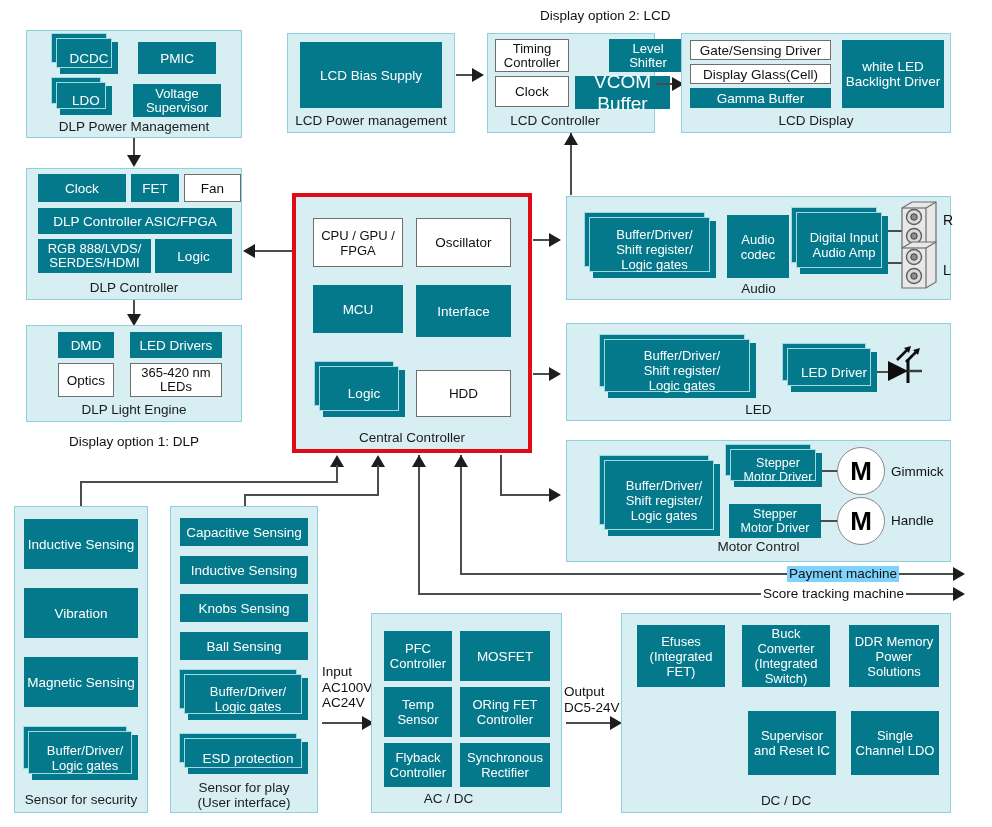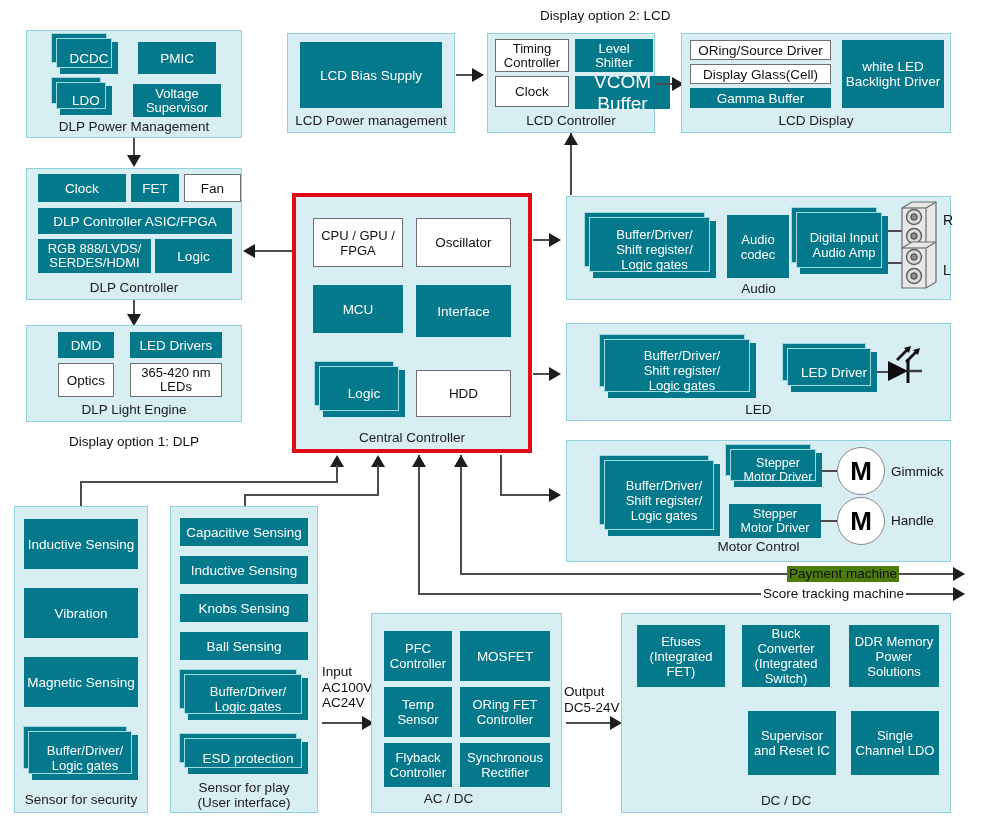--- a/index.html
+++ b/index.html
@@ -156,35 +156,35 @@
   <div class="grp" style="left:287px;top:33px;width:168px;height:100px;"></div>
   <div class="blk teal" style="left:300px;top:42px;width:142px;height:66px;">LCD Bias Supply</div>
   <div class="grp-label" style="left:287px;top:113px;width:168px;">LCD Power management</div>
 
   <div class="ln lnh" style="left:456px;top:74px;width:20px;"></div>
   <div class="arw arw-r" style="left:472px;top:68px;"></div>
 
   <div class="grp" style="left:487px;top:33px;width:168px;height:100px;"></div>
   <div class="blk white" style="left:495px;top:39px;width:74px;height:33px;font-size:13px;line-height:14px;">Timing
 Controller</div>
-  <div class="blk teal" style="left:575px;top:39px;width:78px;height:33px;font-size:13px;line-height:14px;">Level
+  <div class="blk teal" style="left:609px;top:39px;width:78px;height:33px;font-size:13px;line-height:14px;">Level
 Shifter</div>
   <div class="blk white" style="left:495px;top:76px;width:74px;height:31px;">Clock</div>
   <div class="blk teal" style="left:575px;top:76px;width:95px;height:33px;font-size:19px;line-height:22px;">VCOM
 Buffer</div>
-  <div class="grp-label" style="left:487px;top:113px;width:136px;padding-left:16px;">LCD Controller</div>
+  <div class="grp-label" style="left:487px;top:113px;width:136px;">LCD Controller</div>
 
   <div class="ln lnh" style="left:656px;top:83px;width:20px;"></div>
   <div class="arw arw-r" style="left:672px;top:77px;"></div>
 
   <div class="ln lnv" style="left:570px;top:133px;height:62px;"></div>
   <div class="arw arw-u" style="left:564px;top:133px;"></div>
 
   <div class="grp" style="left:681px;top:33px;width:270px;height:100px;"></div>
-  <div class="blk white" style="left:690px;top:40px;width:141px;height:20px;">ORing/Source Driver</div>
+  <div class="blk white" style="left:690px;top:40px;width:141px;height:20px;">Gate/Sensing Driver</div>
   <div class="blk white" style="left:690px;top:64px;width:141px;height:20px;">Display Glass(Cell)</div>
   <div class="blk teal" style="left:690px;top:88px;width:141px;height:20px;">Gamma Buffer</div>
   <div class="blk teal" style="left:842px;top:40px;width:102px;height:68px;">white LED
 Backlight Driver</div>
   <div class="grp-label" style="left:681px;top:113px;width:270px;">LCD Display</div>
 
   <div class="central" style="left:292px;top:193px;width:240px;height:260px;"></div>
   <div class="blk white" style="left:313px;top:218px;width:90px;height:49px;z-index:7;font-size:13px;line-height:15px;">CPU / GPU /
 FPGA</div>
   <div class="blk white" style="left:416px;top:218px;width:95px;height:49px;z-index:7;">Oscillator</div>
@@ -283,21 +283,21 @@
   <div class="free-label" style="left:891px;top:513px;">Handle</div>
   <div class="grp-label" style="left:566px;top:539px;width:385px;">Motor Control</div>
 
   <div class="ln lnv" style="left:500px;top:455px;height:41px;"></div>
   <div class="ln lnh" style="left:500px;top:494px;width:51px;"></div>
   <div class="arw arw-r" style="left:549px;top:488px;"></div>
 
   <div class="ln lnv" style="left:460px;top:455px;height:120px;"></div>
   <div class="ln lnh" style="left:460px;top:573px;width:495px;"></div>
   <div class="arw arw-r" style="left:953px;top:567px;"></div>
-  <div class="free-label" style="left:787px;top:566px;background:#4d7c0f;padding:0 2px;">Payment machine</div>
+  <div class="free-label" style="left:787px;top:566px;background:#7dd3fc;padding:0 2px;">Payment machine</div>
 
   <div class="ln lnv" style="left:418px;top:455px;height:140px;"></div>
   <div class="ln lnh" style="left:418px;top:593px;width:537px;"></div>
   <div class="arw arw-r" style="left:953px;top:587px;"></div>
   <div class="free-label" style="left:761px;top:586px;background:#ffffff;padding:0 2px;">Score tracking machine</div>
 
   <div class="arw arw-u" style="left:330px;top:455px;"></div>
   <div class="arw arw-u" style="left:371px;top:455px;"></div>
   <div class="arw arw-u" style="left:412px;top:455px;"></div>
   <div class="arw arw-u" style="left:454px;top:455px;"></div>

